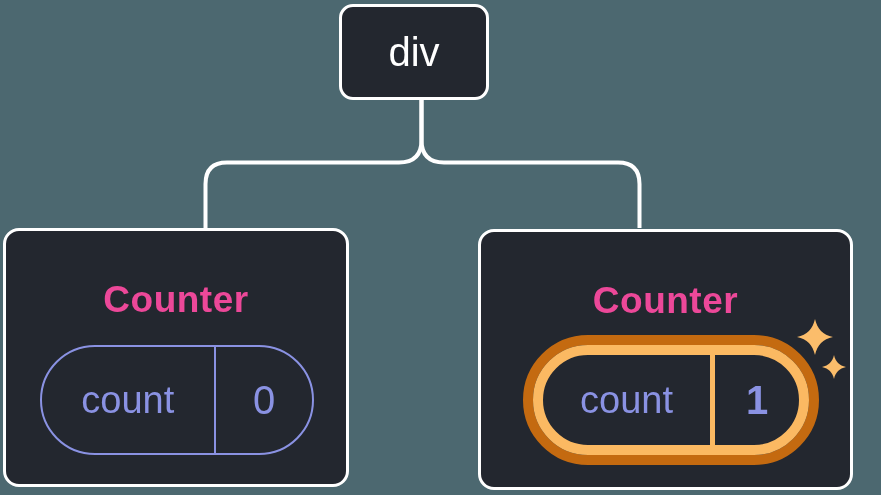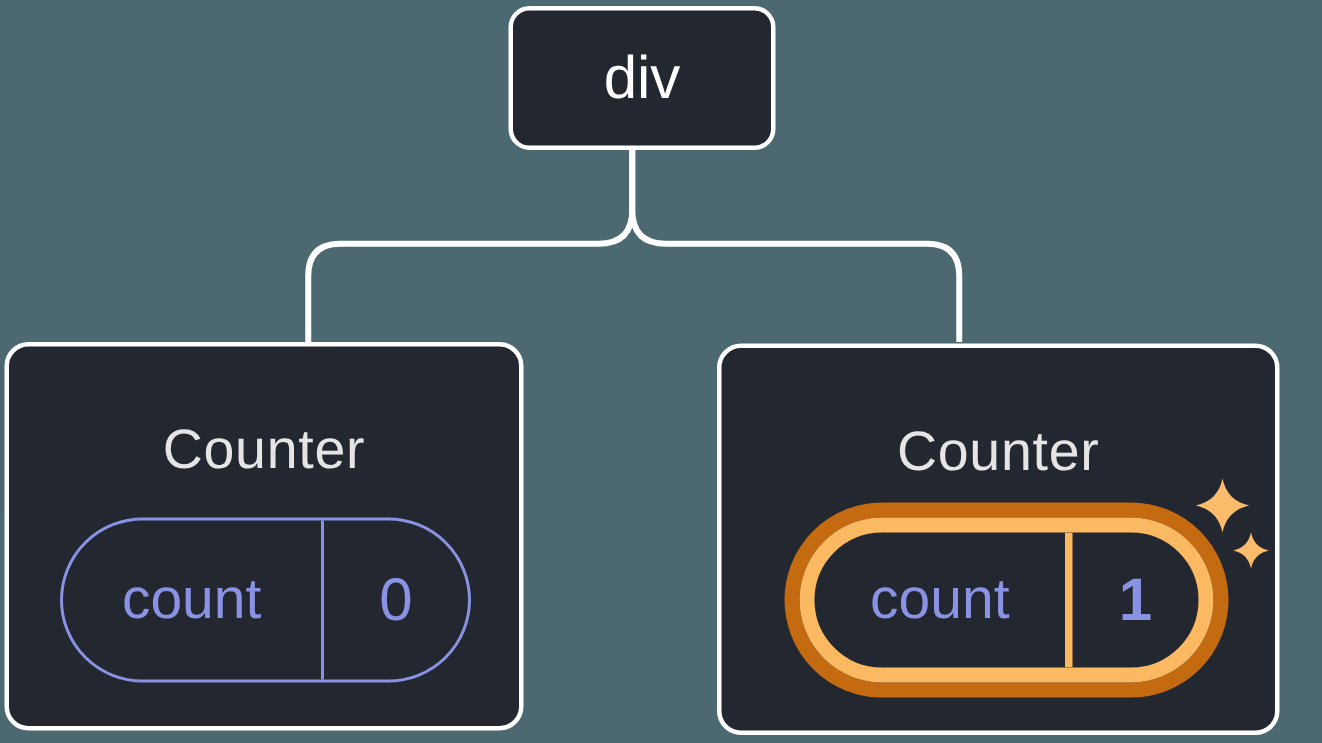--- a/index.html
+++ b/index.html
@@ -21,41 +21,42 @@
     pointer-events: none;
   }
   .node {
     position: absolute;
     background: #23272f;
     border: 3px solid #ffffff;
     color: #f2f3f5;
   }
   .root-node {
     left: 339px; top: 4px;
-    width: 178px; height: 96px;
+    width: 150px; height: 96px;
     border-radius: 14px;
     display: flex;
     align-items: center;
     justify-content: center;
     font-size: 40px;
     color: #ffffff;
   }
   .counter-node {
     border-radius: 16px;
   }
   .counter-left  { left: 3px;   top: 228px; width: 346px; height: 259px; }
   .counter-right { left: 478px; top: 229px; width: 375px; height: 261px; }
   .counter-title {
     position: absolute;
     left: 0; right: 0;
     top: 48px;
     text-align: center;
     font-size: 37px;
     letter-spacing: 0.5px;
-    color: #e5e5e5;
+    color: #ec4899;
+    font-weight: bold;
   }
   
   .state-pill {
     position: absolute;
     left: 34px; top: 114px;
     width: 274px; height: 110px;
     border: 2.5px solid #8a92e3;
     border-radius: 55px;
     display: flex;
     align-items: stretch;

